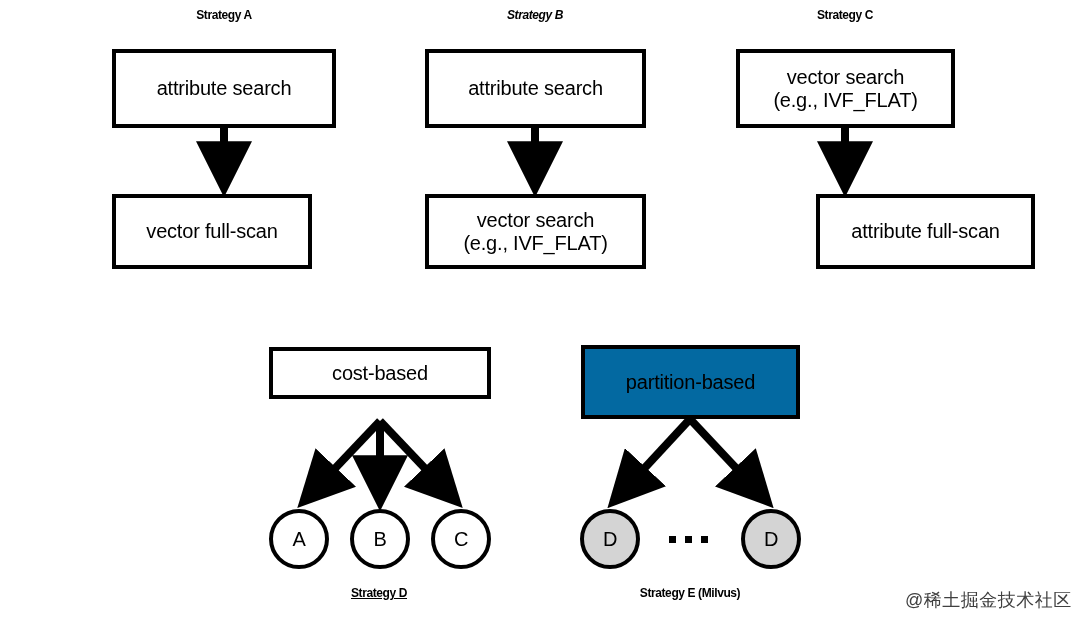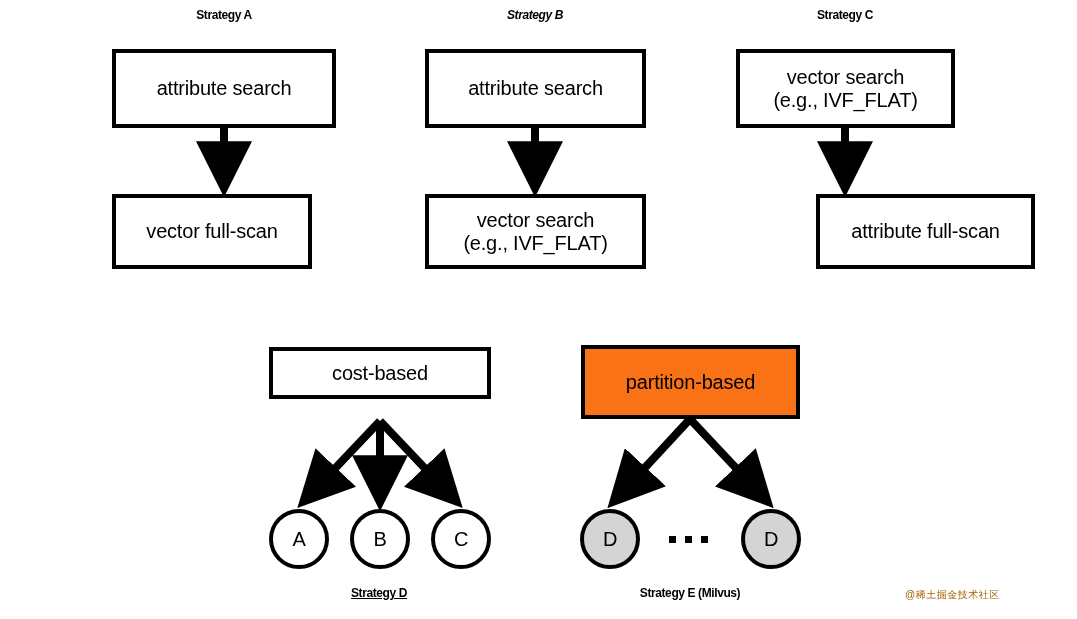--- a/index.html
+++ b/index.html
@@ -37,21 +37,21 @@
     background: #ffffff;
     display: flex;
     align-items: center;
     justify-content: center;
     text-align: center;
     font-size: 20px;
     line-height: 1.15;
     letter-spacing: -0.2px;
   }
   .box-node.shaded {
-    background: #f97316;
+    background: #0369a1;
   }
   .box-text {
     display: block;
     white-space: pre-line;
   }
   .circle-node {
     position: absolute;
     box-sizing: border-box;
     border: 4px solid #000000;
     border-radius: 50%;
@@ -72,22 +72,22 @@
     align-items: center;
   }
   .ellipsis-dots span {
     display: block;
     width: 7px;
     height: 7px;
     background: #000000;
   }
   .watermark {
     position: absolute;
-    font-size: 10px;
-    color: #a16207;
+    font-size: 18px;
+    color: #404040;
     white-space: nowrap;
     letter-spacing: 0.5px;
   }
 </style>
 </head>
 <body>
 
 <svg id="diagram-canvas" viewBox="0 0 1077 619" xmlns="http://www.w3.org/2000/svg">
   <defs>
     <marker id="arrowhead" markerWidth="7" markerHeight="7" refX="5.6" refY="3.5" orient="auto" markerUnits="strokeWidth">

